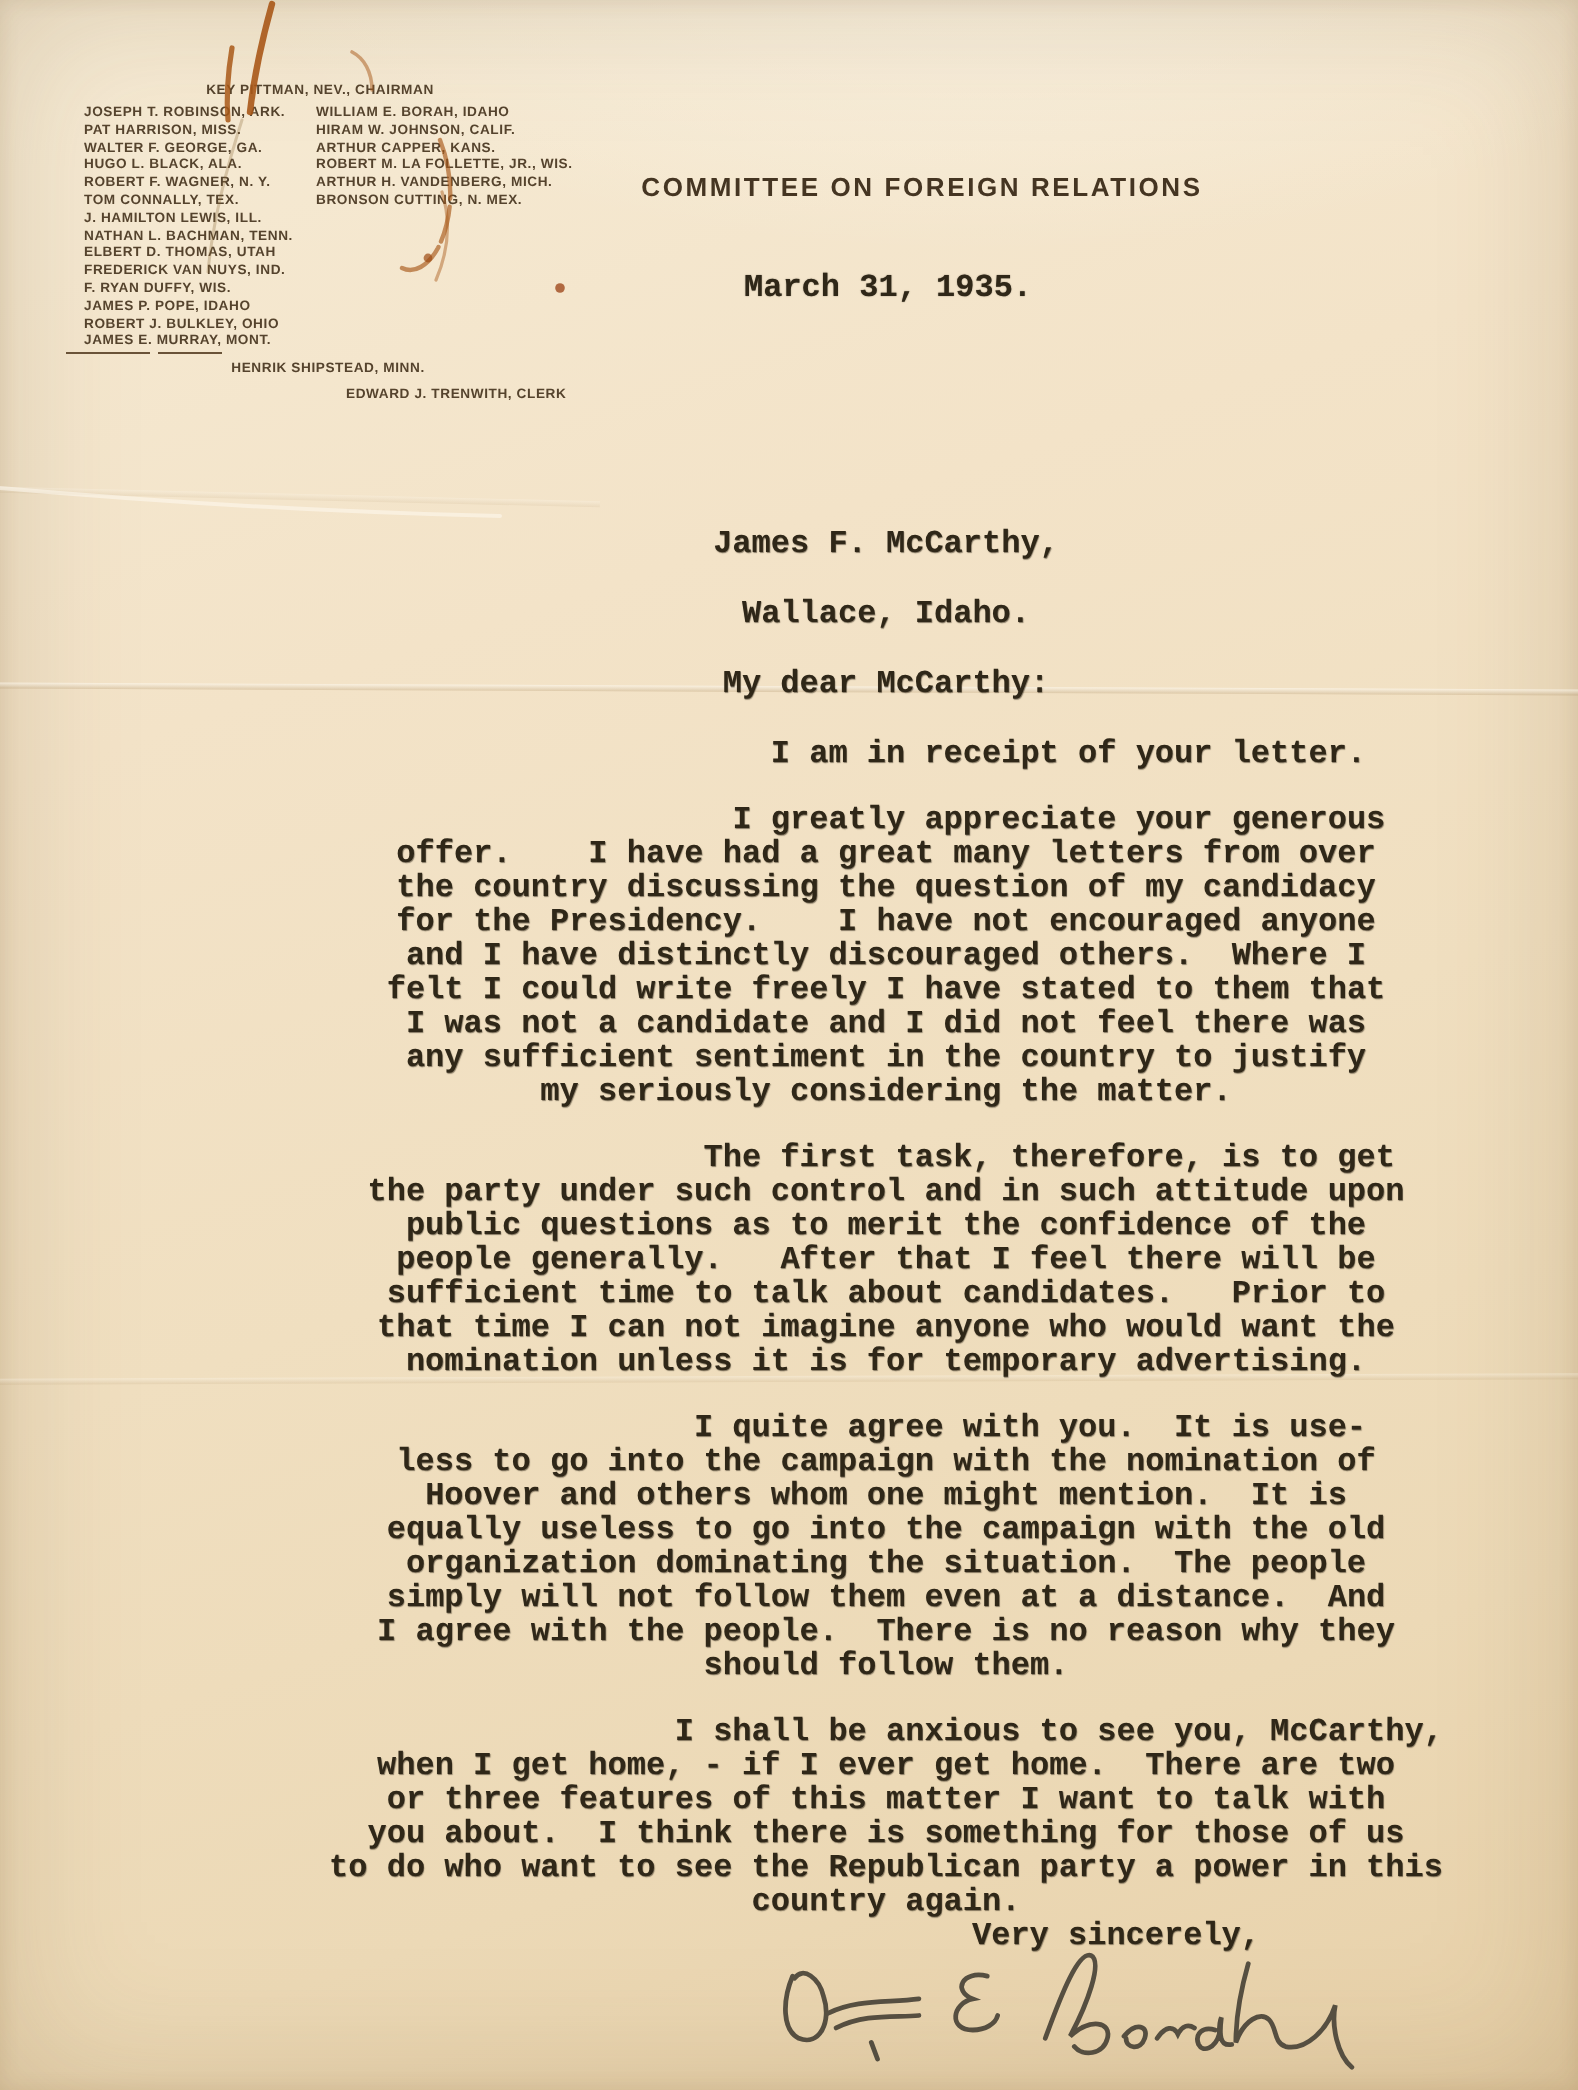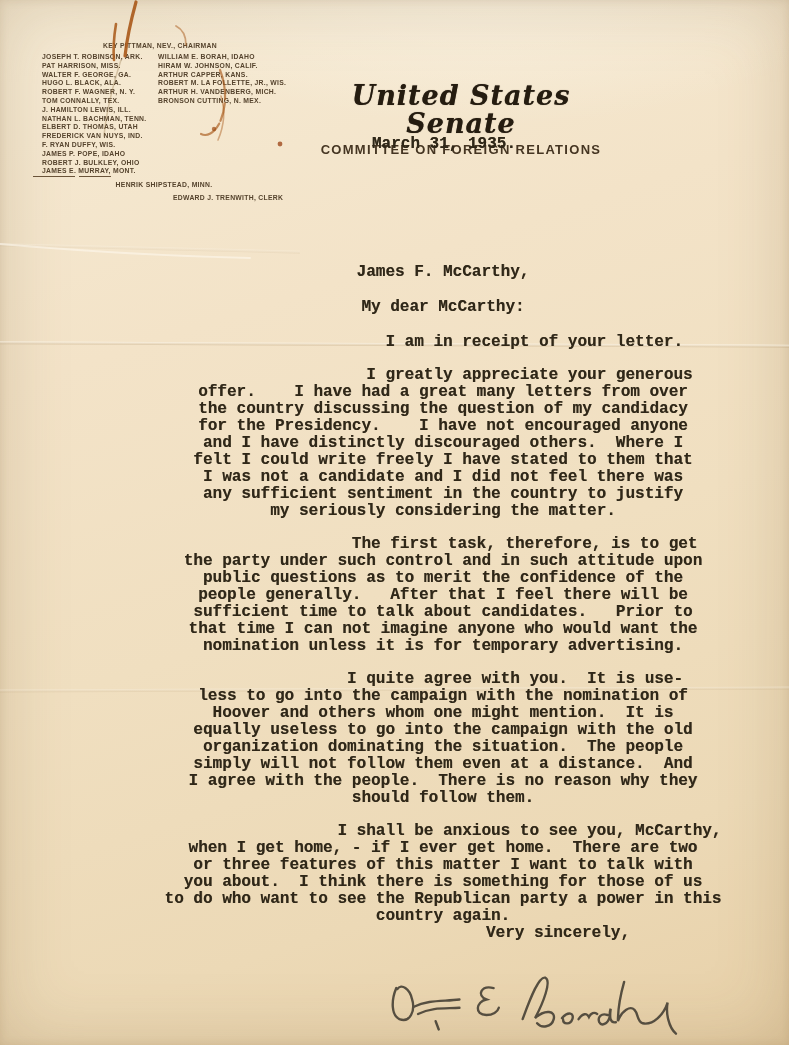--- a/index.html
+++ b/index.html
@@ -88,28 +88,28 @@
         <div>ARTHUR H. VANDENBERG, MICH.</div>
         <div>BRONSON CUTTING, N. MEX.</div>
       </div>
     <div class="lh-dash lh-dash1"></div>
     <div class="lh-dash lh-dash2"></div>
     <div class="lh lh-shipstead">HENRIK SHIPSTEAD, MINN.</div>
     <div class="lh lh-clerk">EDWARD J. TRENWITH, CLERK</div>
   </div>
 
   <div class="header">
-    <div class="title">United States Senate</div>
     <div class="subtitle">COMMITTEE ON FOREIGN RELATIONS</div>
   </div>
   <div class="date">March 31, 1935.</div>
 
   <div class="body">
     <div class="addr">
         <div>James F. McCarthy,</div>
+        <div>Wallace, Idaho.</div>
       </div>
     <div class="salutation">My dear McCarthy:</div>
     <div>
         <div class="para">                   I am in receipt of your letter.</div>
         <div class="para">                  I greatly appreciate your generous
 offer.    I have had a great many letters from over
 the country discussing the question of my candidacy
 for the Presidency.    I have not encouraged anyone
 and I have distinctly discouraged others.  Where I
 felt I could write freely I have stated to them that

